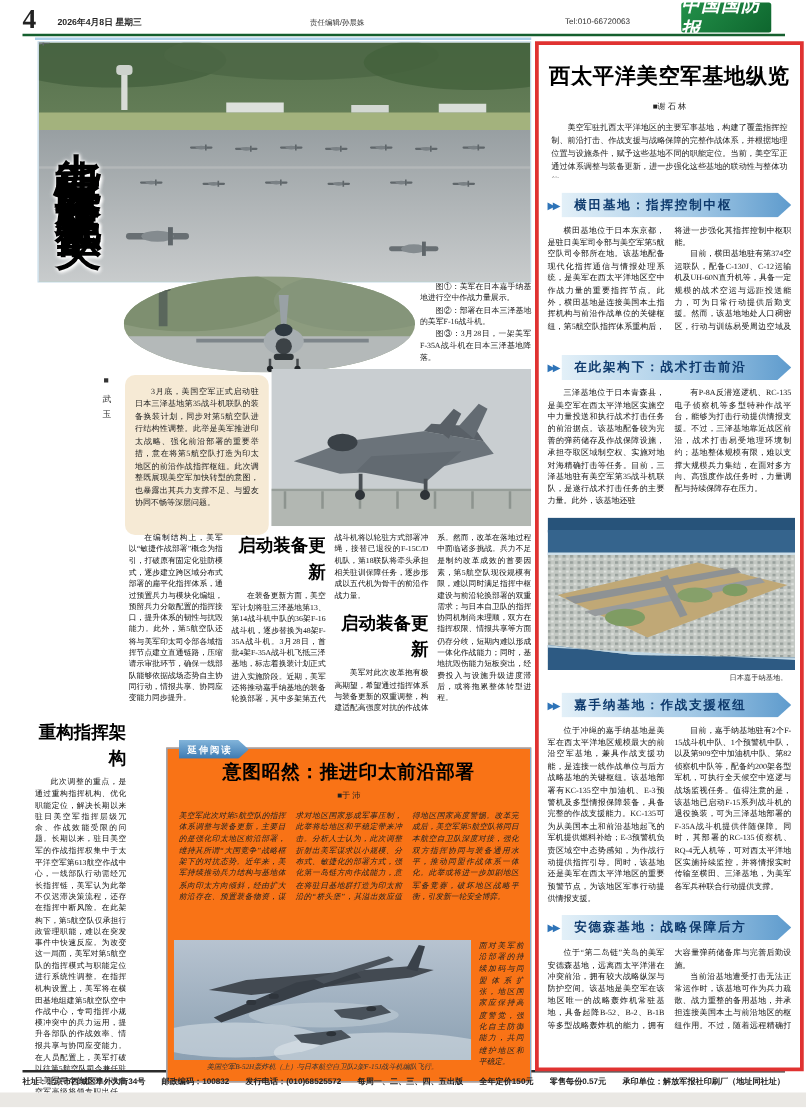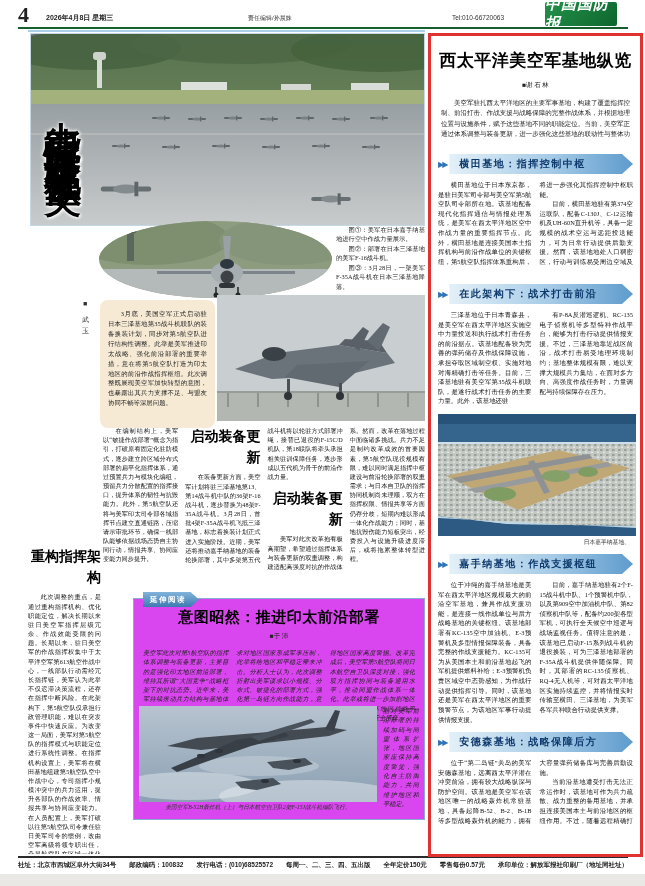--- a/index.html
+++ b/index.html
@@ -34,25 +34,25 @@
   #figcaps .credit{text-align:right;text-indent:0;margin-top:4px;}
   
   #introbox{position:absolute;left:100px;top:300px;width:115px;height:128px;background:#f6ead5;border-radius:8px;
             padding:9px 8px;box-sizing:border-box;font-size:6.4px;line-height:1.55;text-align:justify;text-indent:2em;color:#222;overflow:hidden;}
   
   #flowcols{position:absolute;left:103px;top:426px;width:322px;height:170px;column-count:4;column-gap:7px;
             font-size:6.2px;line-height:1.48;text-align:justify;color:#111;overflow:hidden;}
   .flowtxt{display:block;text-indent:2em;}
   .colhead{font-family:"Liberation Sans",sans-serif;font-weight:bold;font-size:14px;text-align:right;
            margin:7px 0 5px;color:#000;break-inside:avoid;text-indent:0;}
-  #leftcol{position:absolute;left:28px;top:546px;width:73px;height:308px;font-size:6.2px;line-height:1.48;
+  #leftcol{position:absolute;left:28px;top:575px;width:73px;height:308px;font-size:6.2px;line-height:1.48;
            text-align:justify;color:#111;overflow:hidden;}
   #leftcol .colhead{margin:0 0 5px;}
   
-  #extbox{position:absolute;left:133px;top:598px;width:292px;height:222px;border:1px solid #86add0;box-sizing:border-box;background:#d946ef;z-index:2;}
+  #extbox{position:absolute;left:133px;top:598px;width:292px;height:268px;border:1px solid #86add0;box-sizing:border-box;background:#f97316;z-index:2;}
   #exttab{position:absolute;left:9px;top:-7px;background:linear-gradient(180deg,#82b4da,#3c7ab2);color:#fff;
           font:bold 7.5px "Liberation Sans",sans-serif;padding:2.5px 13px 2.5px 7px;letter-spacing:1.5px;
           clip-path:polygon(0 0,85% 0,100% 50%,85% 100%,0 100%);}
   #exthl{margin-top:9px;text-align:center;font-weight:bold;font-size:15px;color:#000;letter-spacing:.5px;}
   #extby{text-align:center;font-size:6.5px;margin-top:5px;color:#222;}
   #extbody{margin:7px 9px 0;height:78px;column-count:3;column-gap:8px;font-size:6.2px;line-height:1.5;
            text-align:justify;font-style:italic;overflow:hidden;color:#222;}
   #extrow{position:absolute;left:5px;bottom:5px;display:flex;gap:6px;}
   #ph-b52{position:relative;width:238px;height:96px;overflow:hidden;}
   #b52wrap{width:238px;}

